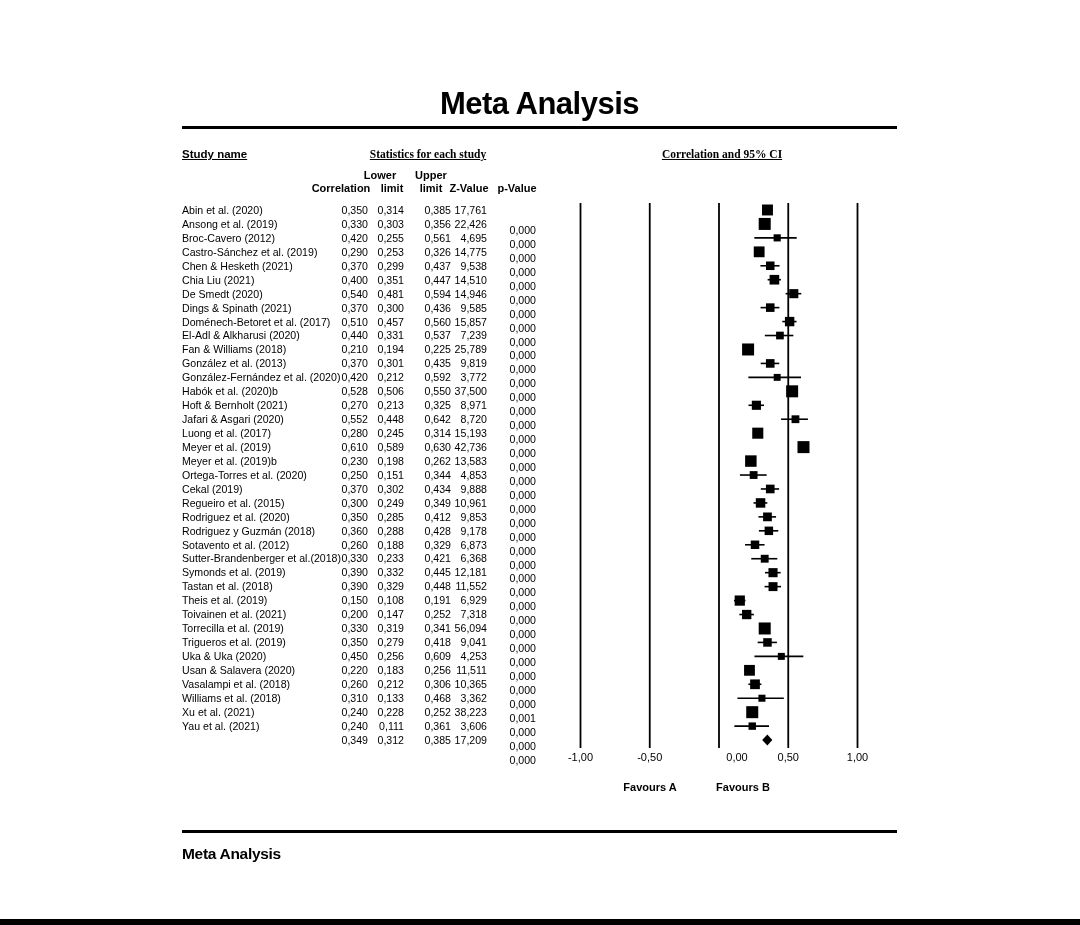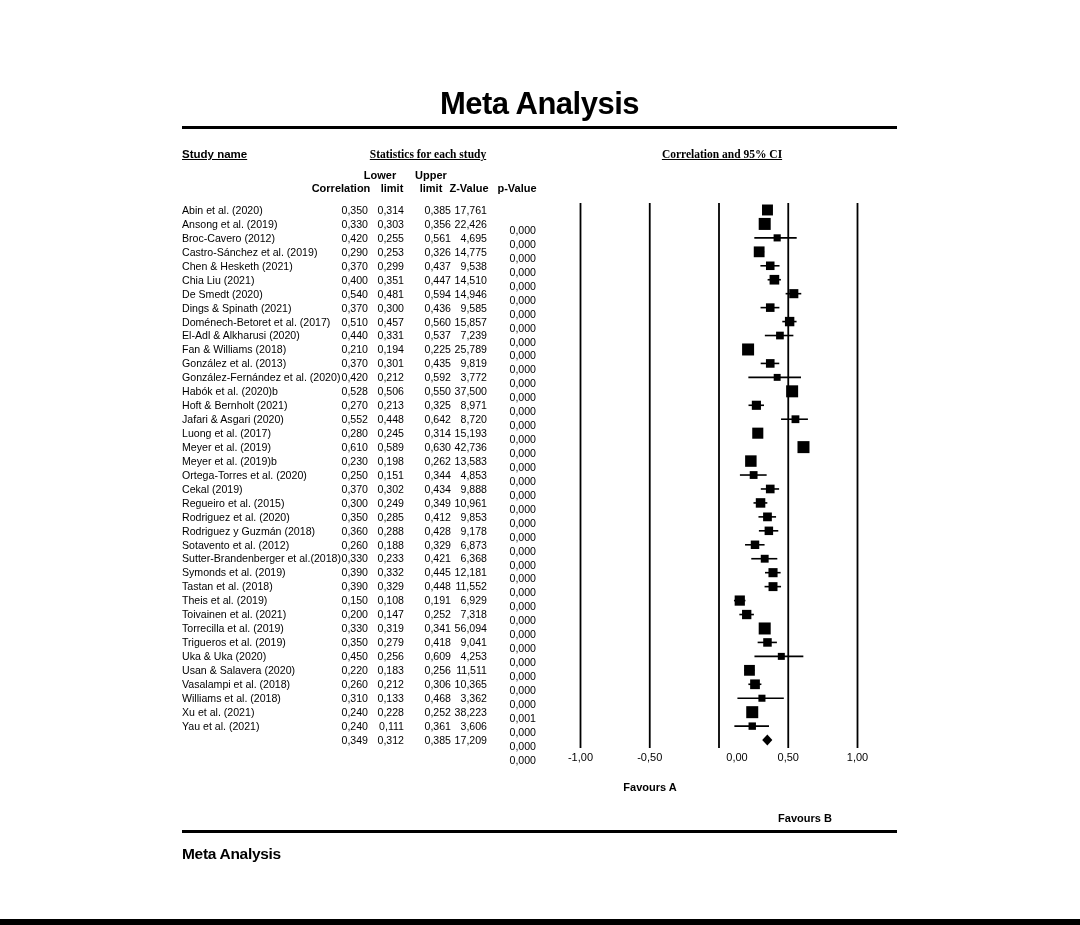--- a/index.html
+++ b/index.html
@@ -460,17 +460,17 @@
   </svg>
 <div id="xticks">
     <div class="abs ticklabel" style="left: 580.5px;">-1,00</div>
     <div class="abs ticklabel" style="left: 649.75px;">-0,50</div>
     <div class="abs ticklabel" style="left: 706px; margin-left: 31px;">0,00</div>
     <div class="abs ticklabel" style="left: 788.25px;">0,50</div>
     <div class="abs ticklabel" style="left: 857.5px;">1,00</div>
   </div>
 
 <div class="abs favours" style="left:650px;">Favours A</div>
-<div class="abs favours" style="left:805px;margin-top:31px;">Favours B</div>
+<div class="abs favours" style="left:743px;">Favours B</div>
 
 <div class="abs rule rule-bottom"></div>
 <div class="abs footer-title">Meta Analysis</div>
 <div class="abs bottom-bar"></div>
 
 </body></html>

